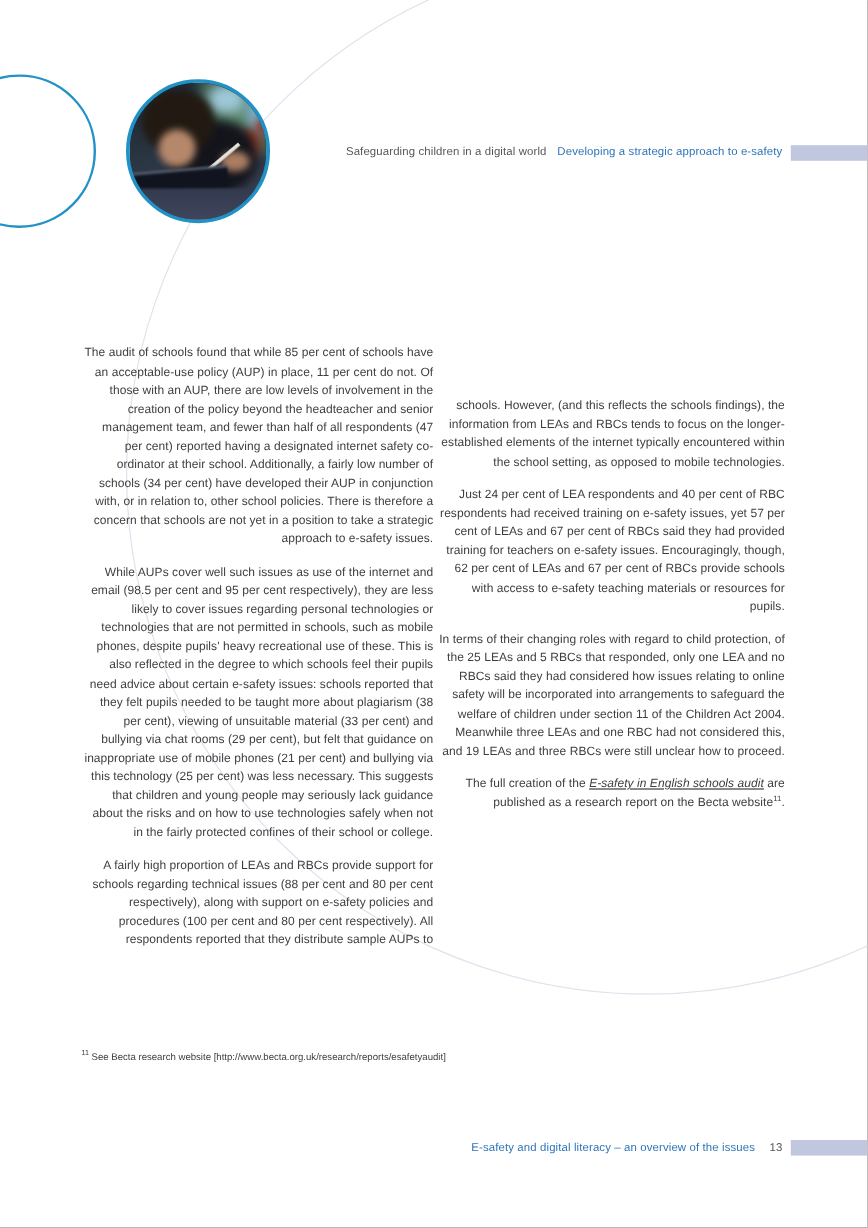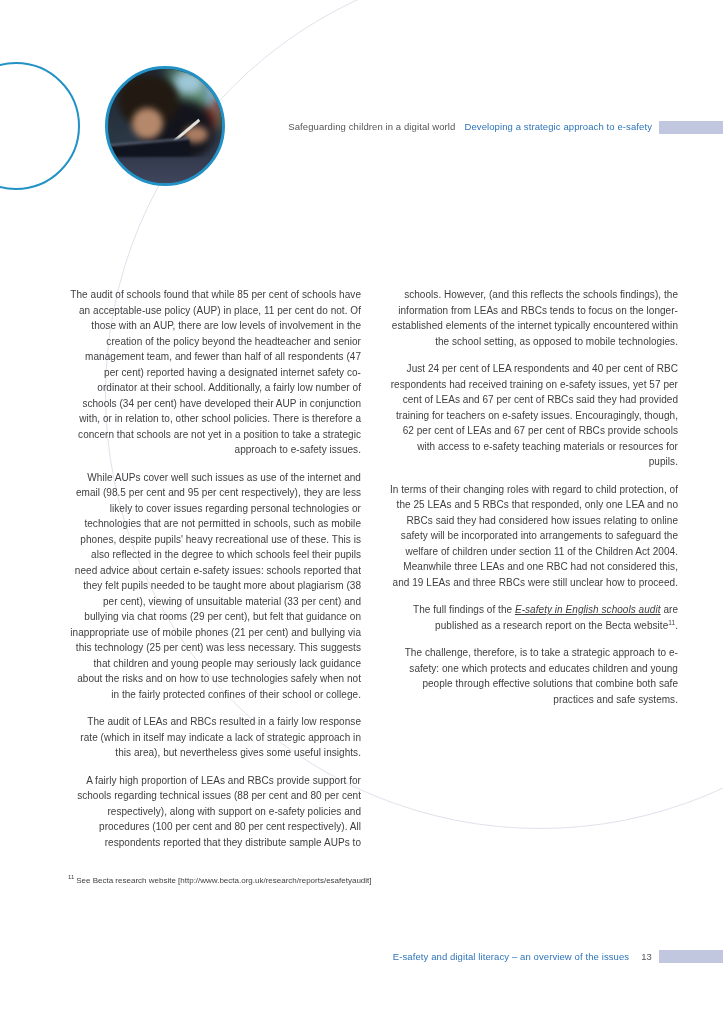--- a/index.html
+++ b/index.html
@@ -43,21 +43,21 @@
   .runhead .chap { color:#2e74b9;text-align:center; }
   .bar { position:absolute; right:0; width:64px; height:13px; background:#c1c7df; }
   .bar.top { top:121px; }
   .bar.bottom { top:950px; }
   .runfoot { position:absolute; top:951px; right:71px; font-size:9.5px; letter-spacing:.1px; white-space:nowrap; }
   .runfoot .ftitle { color:#2e74b9;margin-left:20px; }
   .runfoot .pnum   { color:#55565a; margin-left:12px; }
   
   .col { position:absolute; top:287px; width:293px; font-size:10px; line-height:15.5px; color:#3e3e40; letter-spacing:.05px; text-align:right; }
   .col-left  { left:68px; }
-  .col-right { left:390px; width:288px; }
+  .col-right { left:366px; width:288px;margin-top:44px; }
   .col p { margin:0 0 12px 0; }
   .col .it { font-style:italic;text-decoration:underline; }
   .col sup { font-size:6.5px; vertical-align:super; line-height:0; }
   
   .footnote { position:absolute; left:68px; top:876px; font-size:8px; color:#3e3e40; }
   .footnote sup { font-size:6px; vertical-align:super; margin-right:2px; line-height:0; }
 </style>
 </head>
 <body>
 
@@ -82,30 +82,28 @@
   </div>
 
   <div class="runhead">
     <span class="sec">Safeguarding children in a digital world</span><span class="chap">Developing a strategic approach to e-safety</span>
   </div>
   <div class="bar top"></div>
 
   <div class="col col-left">
     <p>The audit of schools found that while 85 per cent of schools have an acceptable-use policy (AUP) in place, 11 per cent do not. Of those with an AUP, there are low levels of involvement in the creation of the policy beyond the headteacher and senior management team, and fewer than half of all respondents (47 per cent) reported having a designated internet safety co-ordinator at their school. Additionally, a fairly low number of schools (34 per cent) have developed their AUP in conjunction with, or in relation to, other school policies. There is therefore a concern that schools are not yet in a position to take a strategic approach to e-safety issues.</p>
     <p>While AUPs cover well such issues as use of the internet and email (98.5 per cent and 95 per cent respectively), they are less likely to cover issues regarding personal technologies or technologies that are not permitted in schools, such as mobile phones, despite pupils' heavy recreational use of these. This is also reflected in the degree to which schools feel their pupils need advice about certain e-safety issues: schools reported that they felt pupils needed to be taught more about plagiarism (38 per cent), viewing of unsuitable material (33 per cent) and bullying via chat rooms (29 per cent), but felt that guidance on inappropriate use of mobile phones (21 per cent) and bullying via this technology (25 per cent) was less necessary. This suggests that children and young people may seriously lack guidance about the risks and on how to use technologies safely when not in the fairly protected confines of their school or college.</p>
-    <p>The audit of LEAs and RBCs resulted in a fairly low response rate (which in itself may indicate a lack of strategic approach in this area), but nevertheless gives some useful insights.</p>
     <p>A fairly high proportion of LEAs and RBCs provide support for schools regarding technical issues (88 per cent and 80 per cent respectively), along with support on e-safety policies and procedures (100 per cent and 80 per cent respectively). All respondents reported that they distribute sample AUPs to</p>
   </div>
 
   <div class="col col-right">
     <p>schools. However, (and this reflects the schools findings), the information from LEAs and RBCs tends to focus on the longer-established elements of the internet typically encountered within the school setting, as opposed to mobile technologies.</p>
     <p>Just 24 per cent of LEA respondents and 40 per cent of RBC respondents had received training on e-safety issues, yet 57 per cent of LEAs and 67 per cent of RBCs said they had provided training for teachers on e-safety issues. Encouragingly, though, 62 per cent of LEAs and 67 per cent of RBCs provide schools with access to e-safety teaching materials or resources for pupils.</p>
     <p>In terms of their changing roles with regard to child protection, of the 25 LEAs and 5 RBCs that responded, only one LEA and no RBCs said they had considered how issues relating to online safety will be incorporated into arrangements to safeguard the welfare of children under section 11 of the Children Act 2004. Meanwhile three LEAs and one RBC had not considered this, and 19 LEAs and three RBCs were still unclear how to proceed.</p>
-    <p><span>The full findings of the </span><span class="it">E-safety in English schools audit</span><span> are published as a research report on the Becta website</span><sup>11</sup><span>.</span></p>
-    <p>The challenge, therefore, is to take a strategic approach to e-safety: one which protects and educates children and young people through effective solutions that combine both safe practices and safe systems.</p>
+    <p><span>The full creation of the </span><span class="it">E-safety in English schools audit</span><span> are published as a research report on the Becta website</span><sup>11</sup><span>.</span></p>
   </div>
 
   <div class="footnote">
     <sup>11</sup><span>See Becta research website [http://www.becta.org.uk/research/reports/esafetyaudit]</span>
   </div>
 
   <div class="runfoot">
     <span class="ftitle">E-safety and digital literacy – an overview of the issues</span><span class="pnum">13</span>
   </div>
   <div class="bar bottom"></div>

